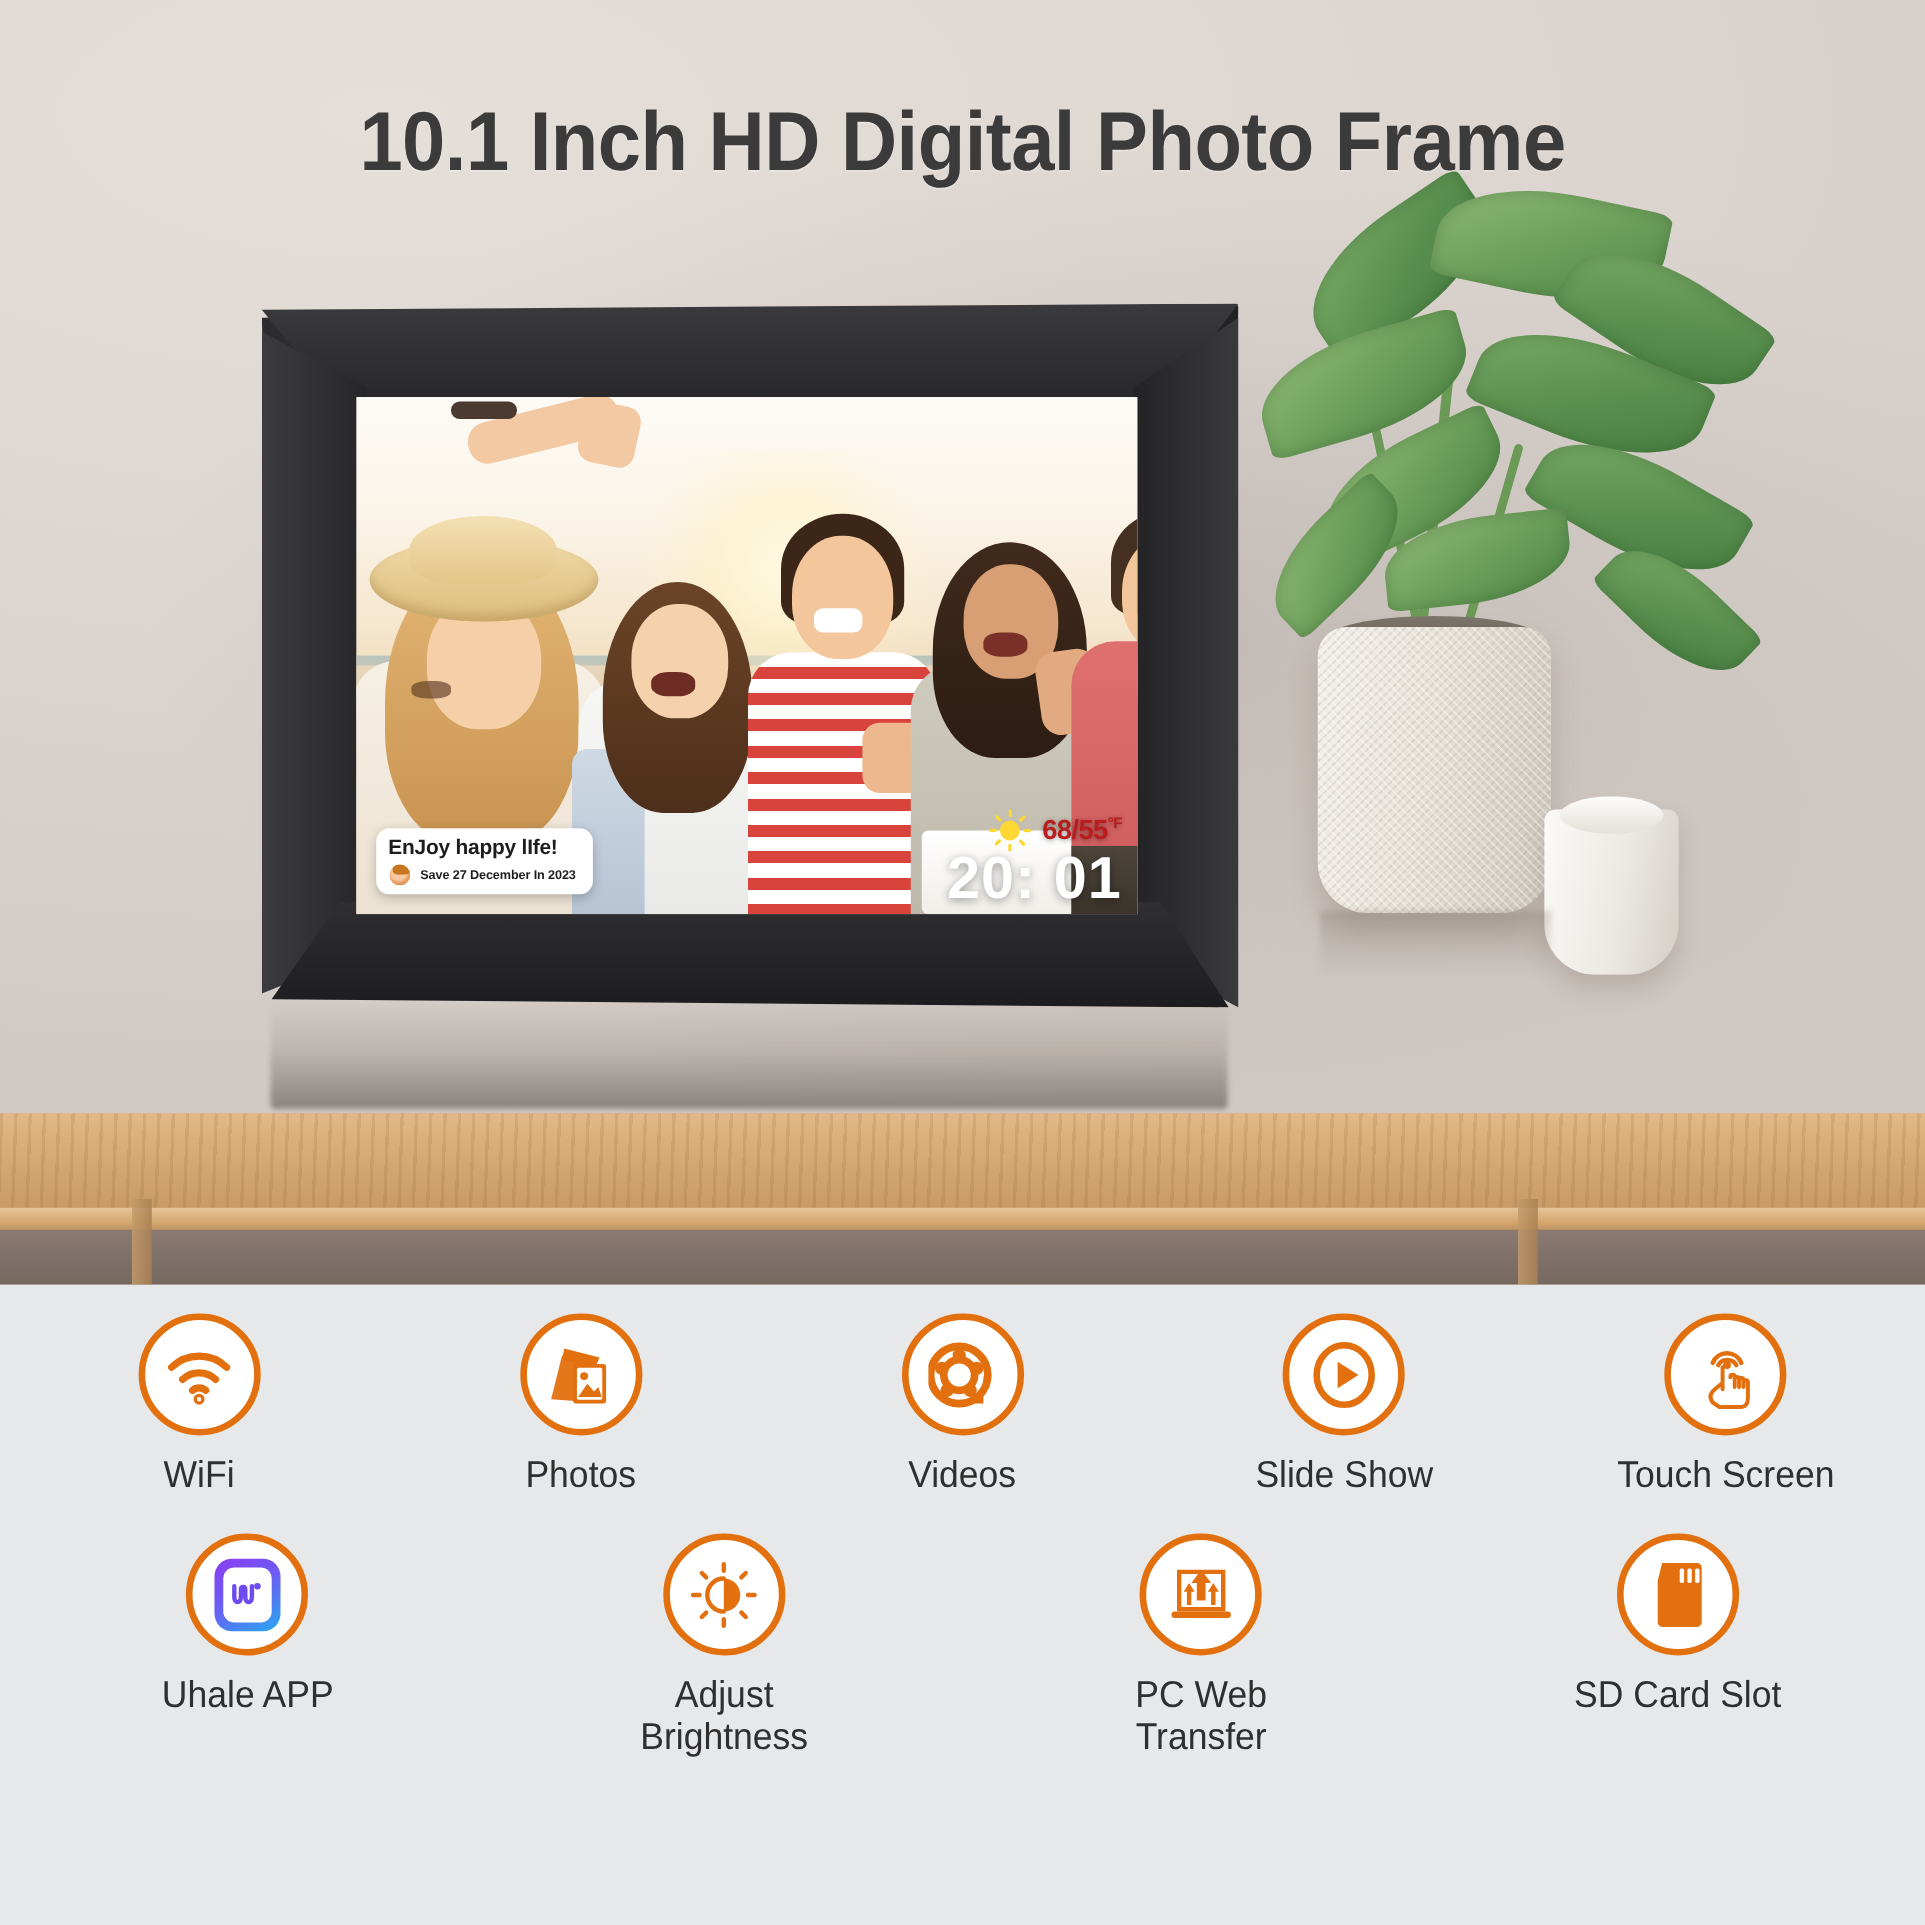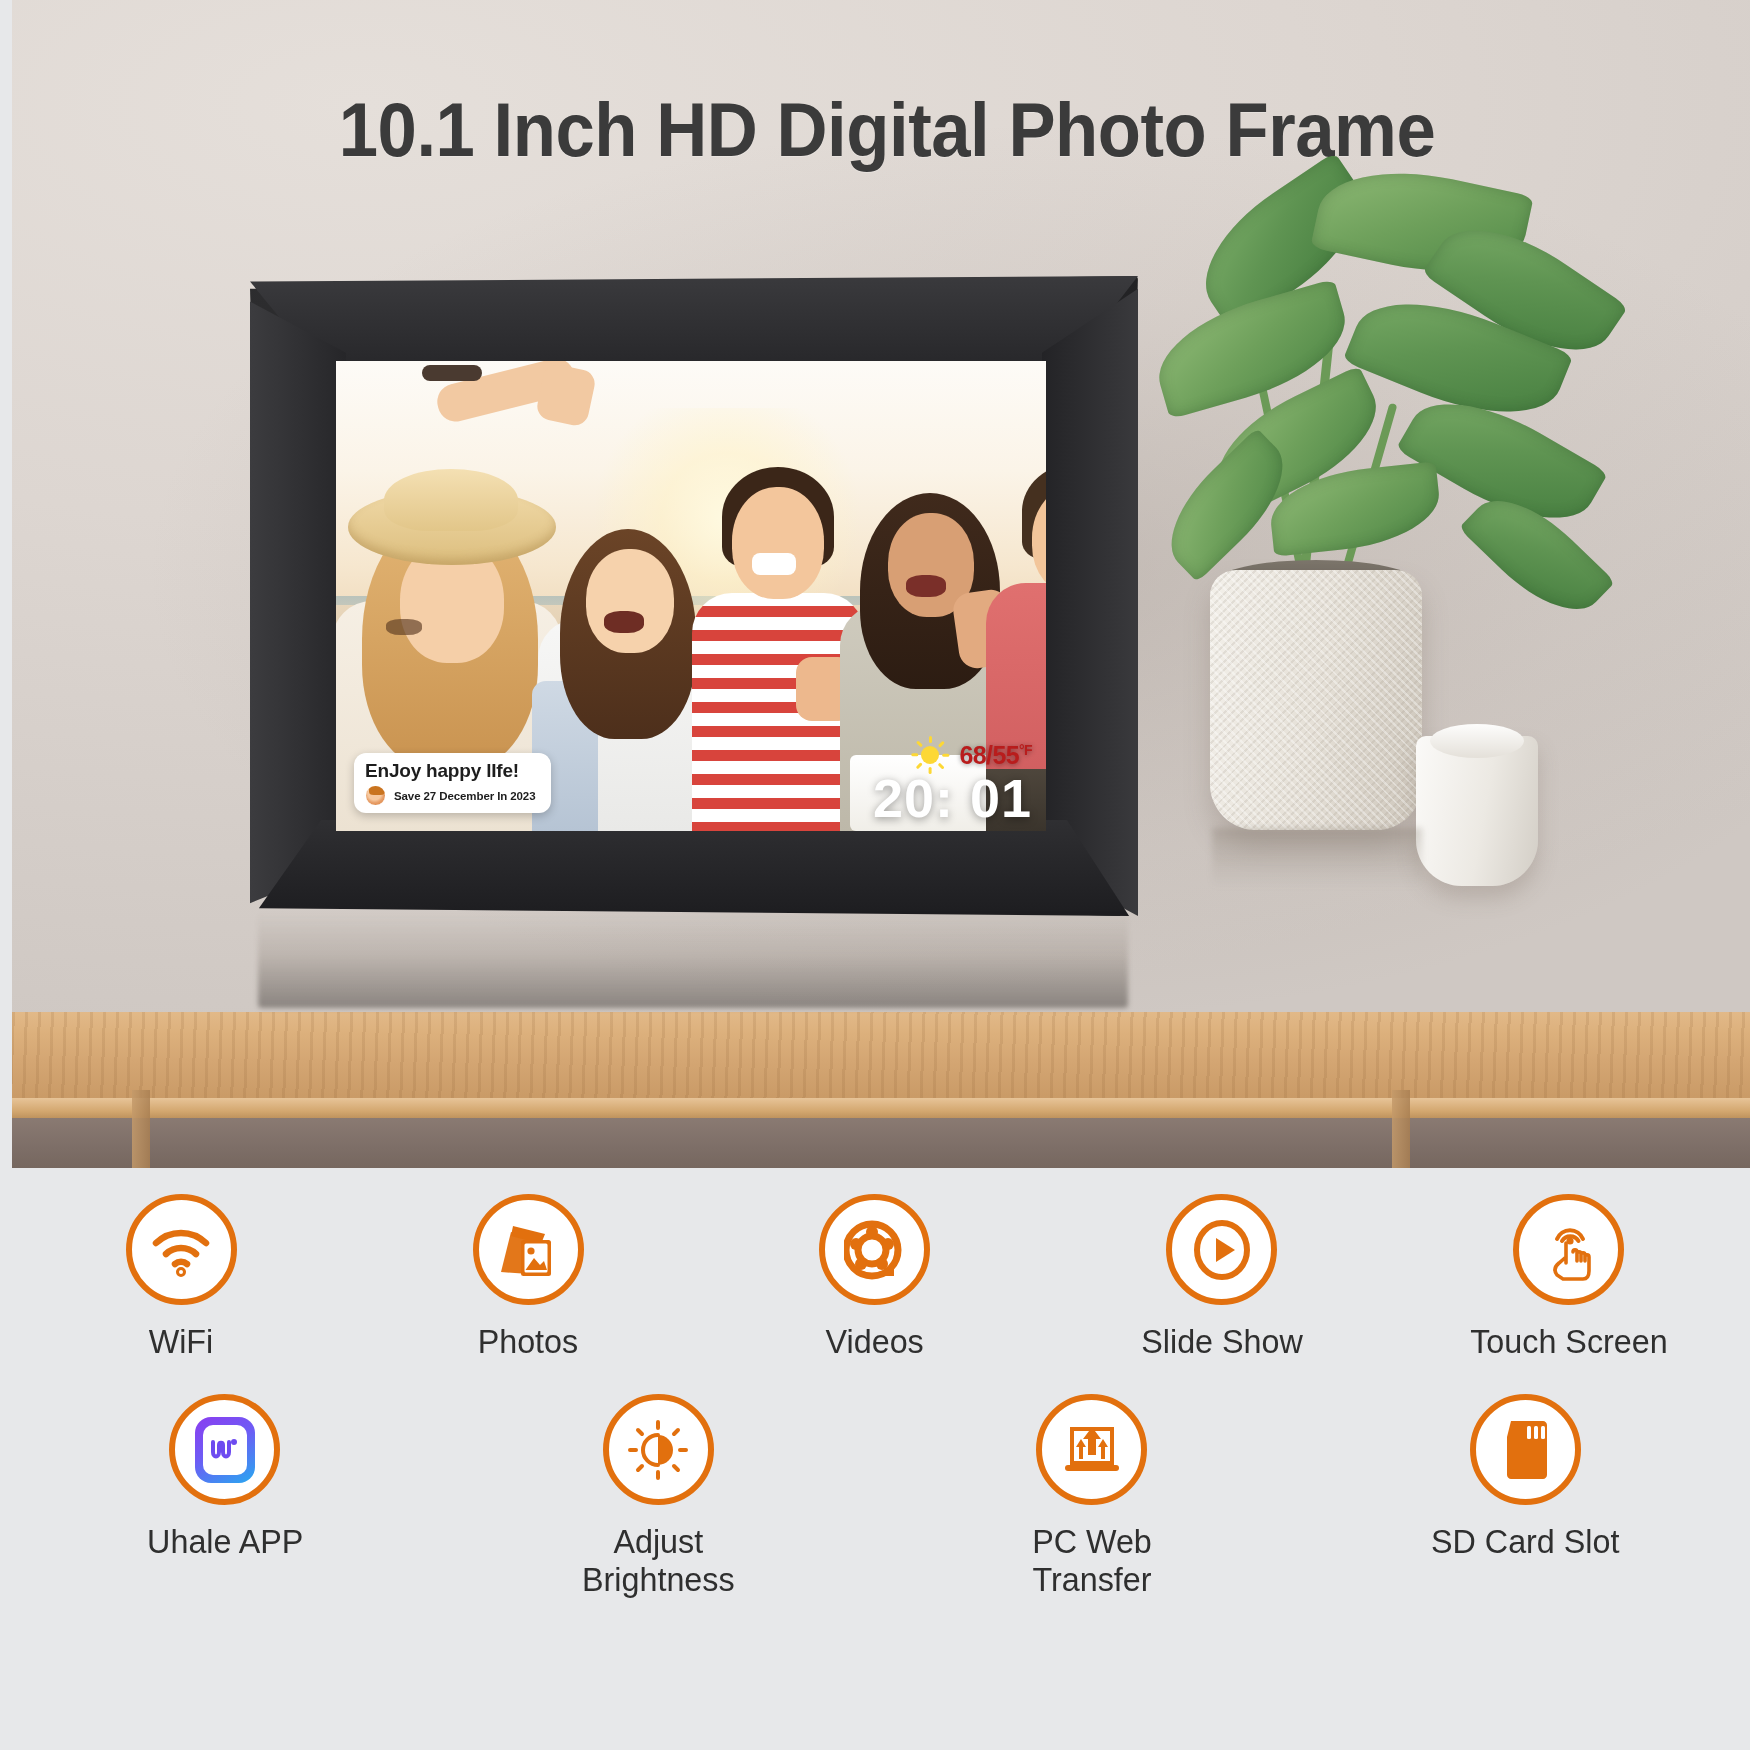--- a/index.html
+++ b/index.html
@@ -2,21 +2,21 @@
 <html><head>
 <meta charset="utf-8">
 <style>
   * { box-sizing: border-box; margin: 0; padding: 0; }
   html, body { width: 1750px; height: 1750px; }
   body {
     font-family: "Liberation Sans", sans-serif;
     background: #e7e8ea;
     overflow: hidden;
   }
-  .page { position: relative; width: 1750px; height: 1750px; padding-left: 12px; }
+  .page { position: relative; width: 1750px; height: 1750px; }
 
   
   .hero {
     position: relative;
     width: 1750px;
     height: 1168px;
     overflow: hidden;
     background: linear-gradient(180deg, #dcd6d2 0%, #d8d2ce 40%, #cfc9c4 62%, #c8c2bd 70%);
   }
   .wall {
@@ -215,21 +215,21 @@
     filter: blur(3px);
   }
 
   
   .features {
     position: absolute; left: 0; top: 1168px;
     width: 1750px; height: 582px;
     background: #e7e8ea;
     padding: 26px 8px 0;
   }
-  .feat-row { display: flex; width: 100%; }
+  .feat-row { display: flex; width: 100%; justify-content: flex-end; }
   .feat-cell {
     flex: 1 1 0; display: flex; flex-direction: column;
     align-items: center; justify-content: flex-start;
   }
   .feat-circle {
     width: 111px; height: 111px; border-radius: 50%;
     border: 6px solid #e2700e; background: #fff;
     display: flex; align-items: center; justify-content: center;
   }
   .feat-label {

